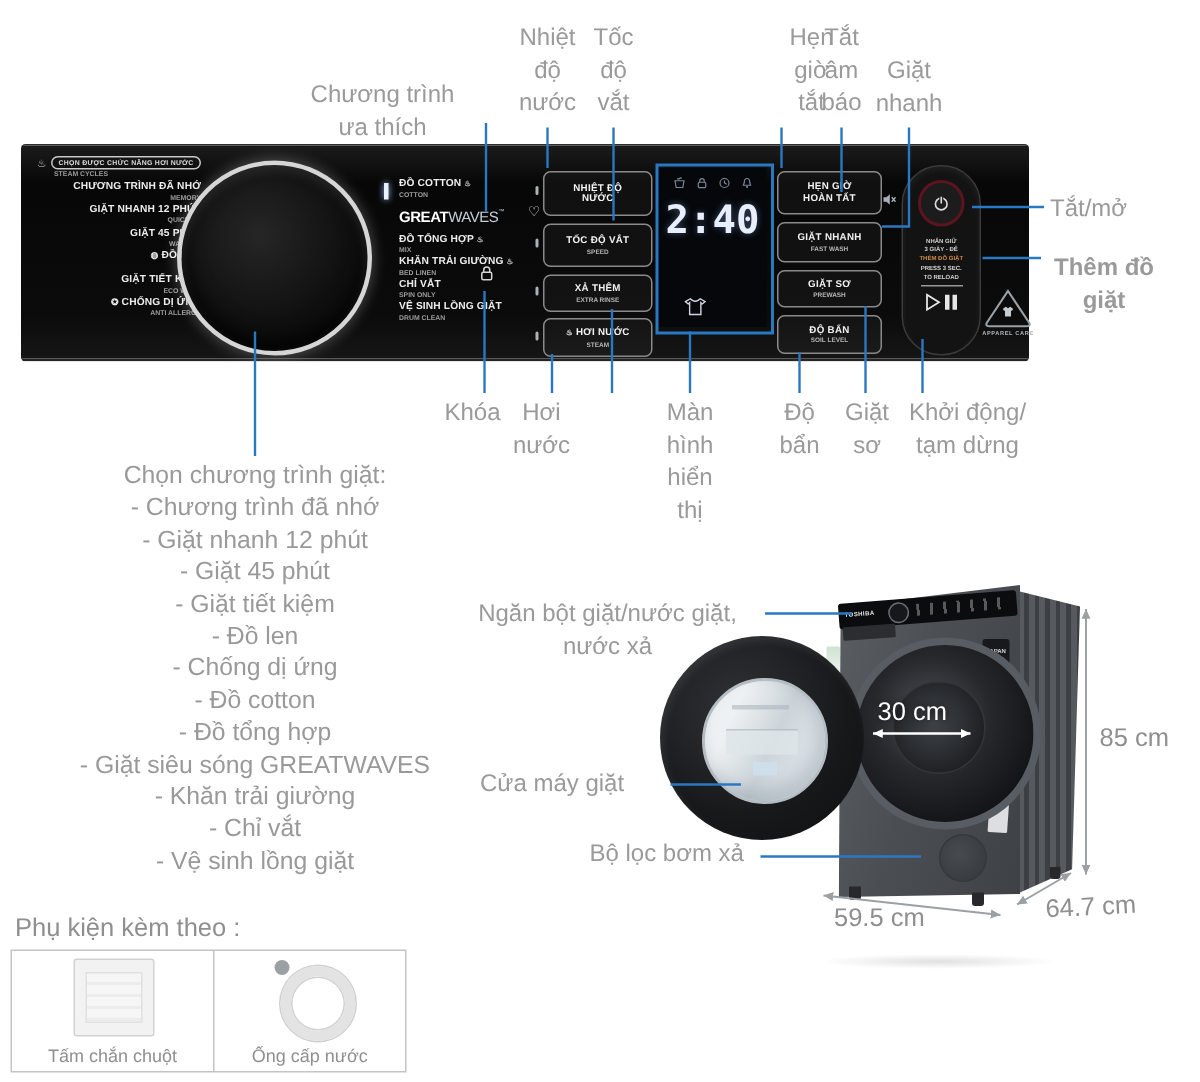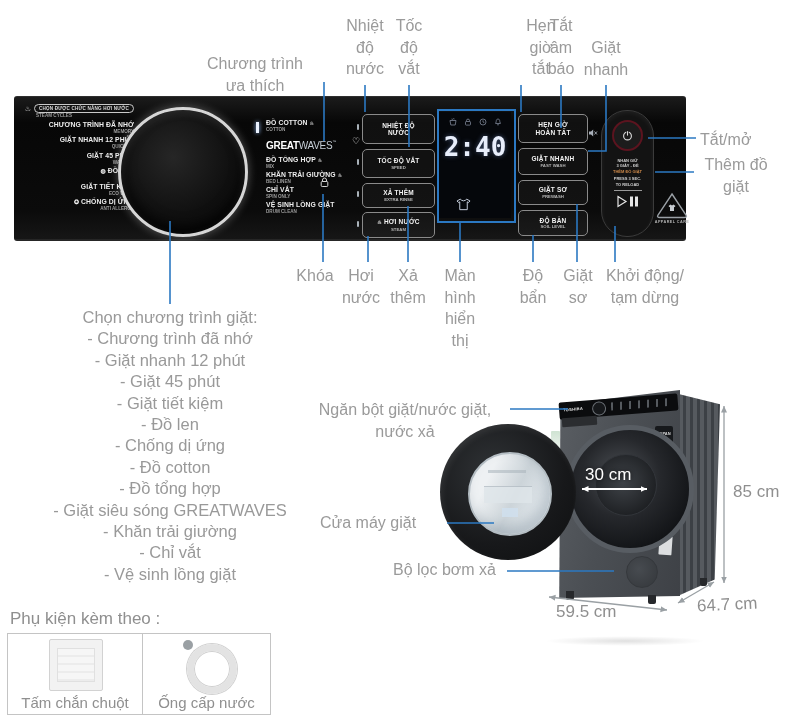--- a/index.html
+++ b/index.html
@@ -33,21 +33,21 @@
   .dico{display:flex;gap:7px;justify-content:center;margin-top:6px;}
   .dtime{font-family:"DejaVu Sans Mono",monospace;font-weight:bold;font-size:26px;color:#e8eefb;
          text-align:center;margin-top:6px;letter-spacing:0;text-shadow:0 0 5px rgba(150,185,255,.4);}
   #display-box{position:absolute;left:437px;top:109px;width:75px;height:110px;border:2px solid #2b78c2;z-index:7;}
   #ppill{position:absolute;left:587px;top:13px;width:51px;height:125px;border-radius:26px;background:#131313;
          border:1px solid #3b3b3b;display:flex;flex-direction:column;align-items:center;
          box-shadow:inset 0 2px 5px rgba(255,255,255,.06);}
   .ptext{font-size:4px;font-weight:bold;color:#d0d0d0;line-height:5.4px;text-align:center;}
   .washer-part{position:absolute;}
   .gray-dim{position:absolute;color:#8f8f8f;font-size:17px;white-space:nowrap;}
-  .cell-label{position:absolute;bottom:3px;left:0;right:0;text-align:center;color:#8f8f8f;font-size:15px;}
+  .cell-label{position:absolute;bottom:3px;left:0;right:0;text-align:center;color:#8f8f8f;font-size:12px;}
   svg{display:block;}
   #lines{position:absolute;left:0;top:0;z-index:6;pointer-events:none;}
 </style>
 </head>
 <body>
 
 <div id="stage">
 
   <div class="ann" style="left:185px;top:37px;width:140px;margin-top:16px;">
     <span>Chương trình</span>
@@ -253,35 +253,31 @@
       </svg>
     </div>
     <div class="abs" style="left:618px;top:123px;width:80px;text-align:center;font-size:3.8px;font-weight:bold;color:#b2b2b2;letter-spacing:.4px;">APPAREL CARE</div>
   </div>
 
   <div id="display-box"></div>
 
   <div class="ann" style="left:700px;top:129px;width:70px;text-align:left;">
     <span>Tắt/mở</span>
   </div>
-  <div class="ann" style="left:698px;top:154px;width:76px;">
+  <div class="ann" style="left:698px;top:168px;width:76px;font-weight:bold;">
     <span>Thêm đồ</span>
     <span>giặt</span>
   </div>
 
   <div class="ann" style="left:285px;top:265px;width:60px;">
     <span>Khóa</span>
   </div>
   <div class="ann" style="left:331px;top:265px;width:60px;">
     <span>Hơi</span>
     <span>nước</span>
-  </div>
-  <div class="ann" style="left:378px;top:265px;width:60px;">
-    <span>Xả</span>
-    <span>thêm</span>
   </div>
   <div class="ann" style="left:430px;top:265px;width:60px;">
     <span>Màn</span>
     <span>hình</span>
     <span>hiển</span>
     <span>thị</span>
   </div>
   <div class="ann" style="left:503px;top:265px;width:60px;">
     <span>Độ</span>
     <span>bẩn</span>

